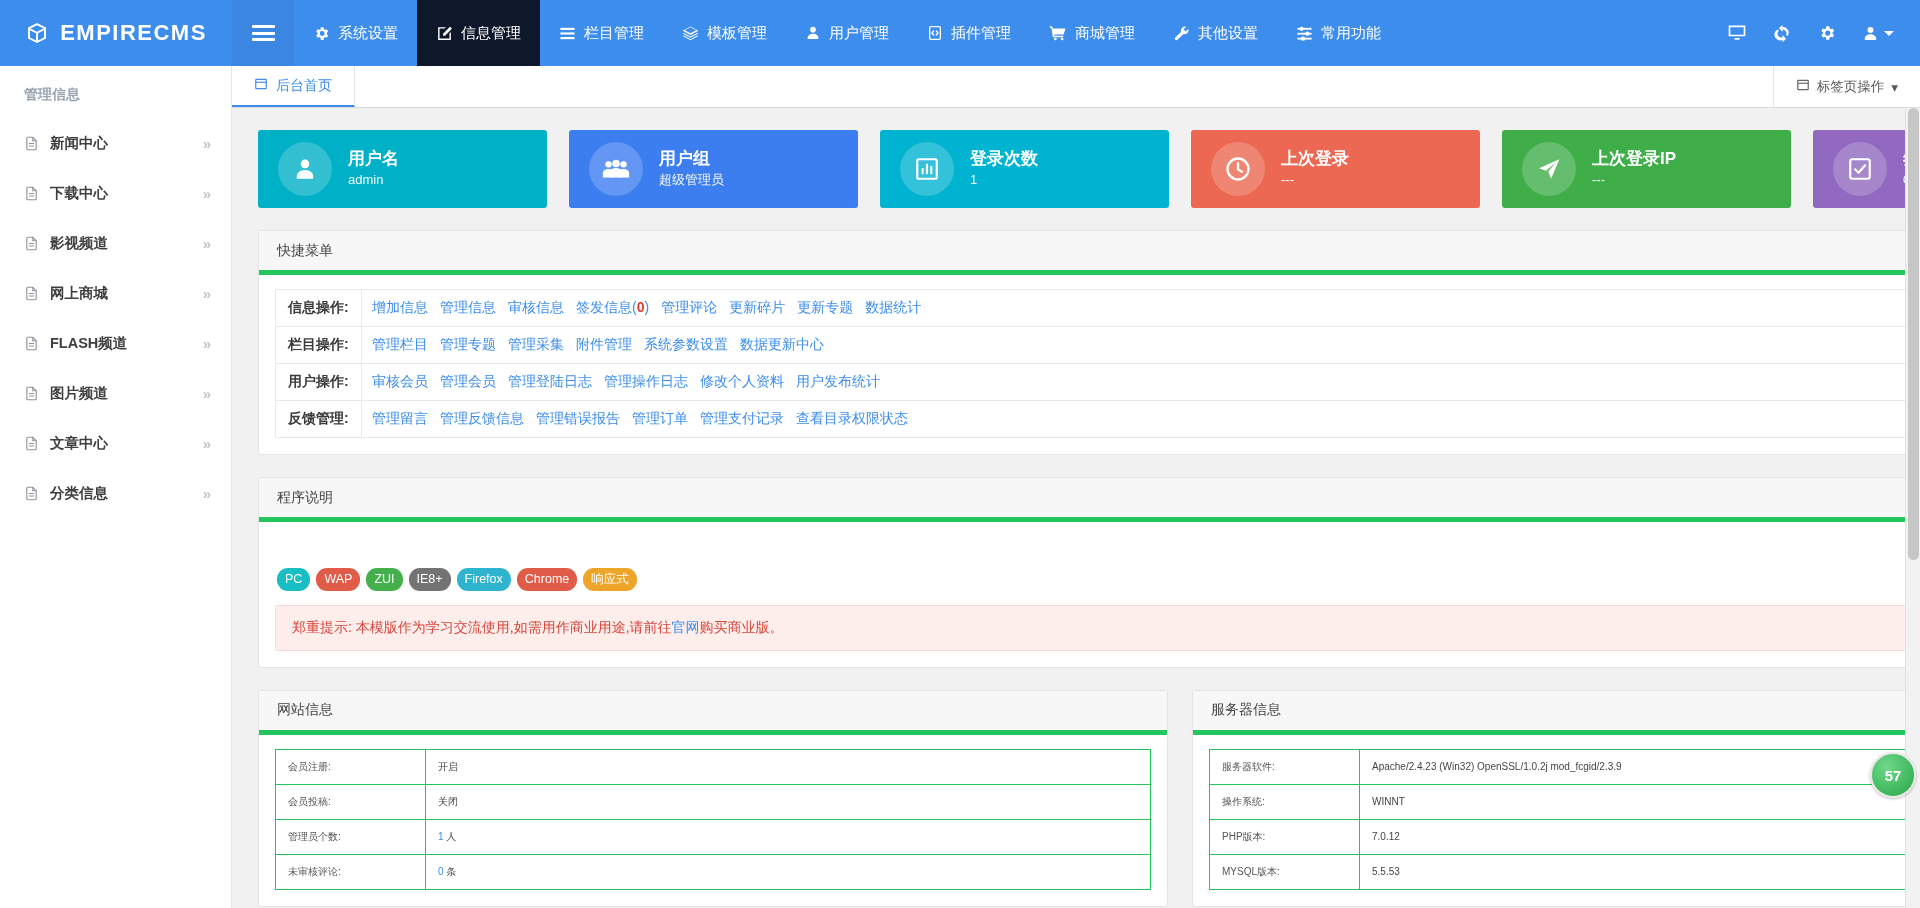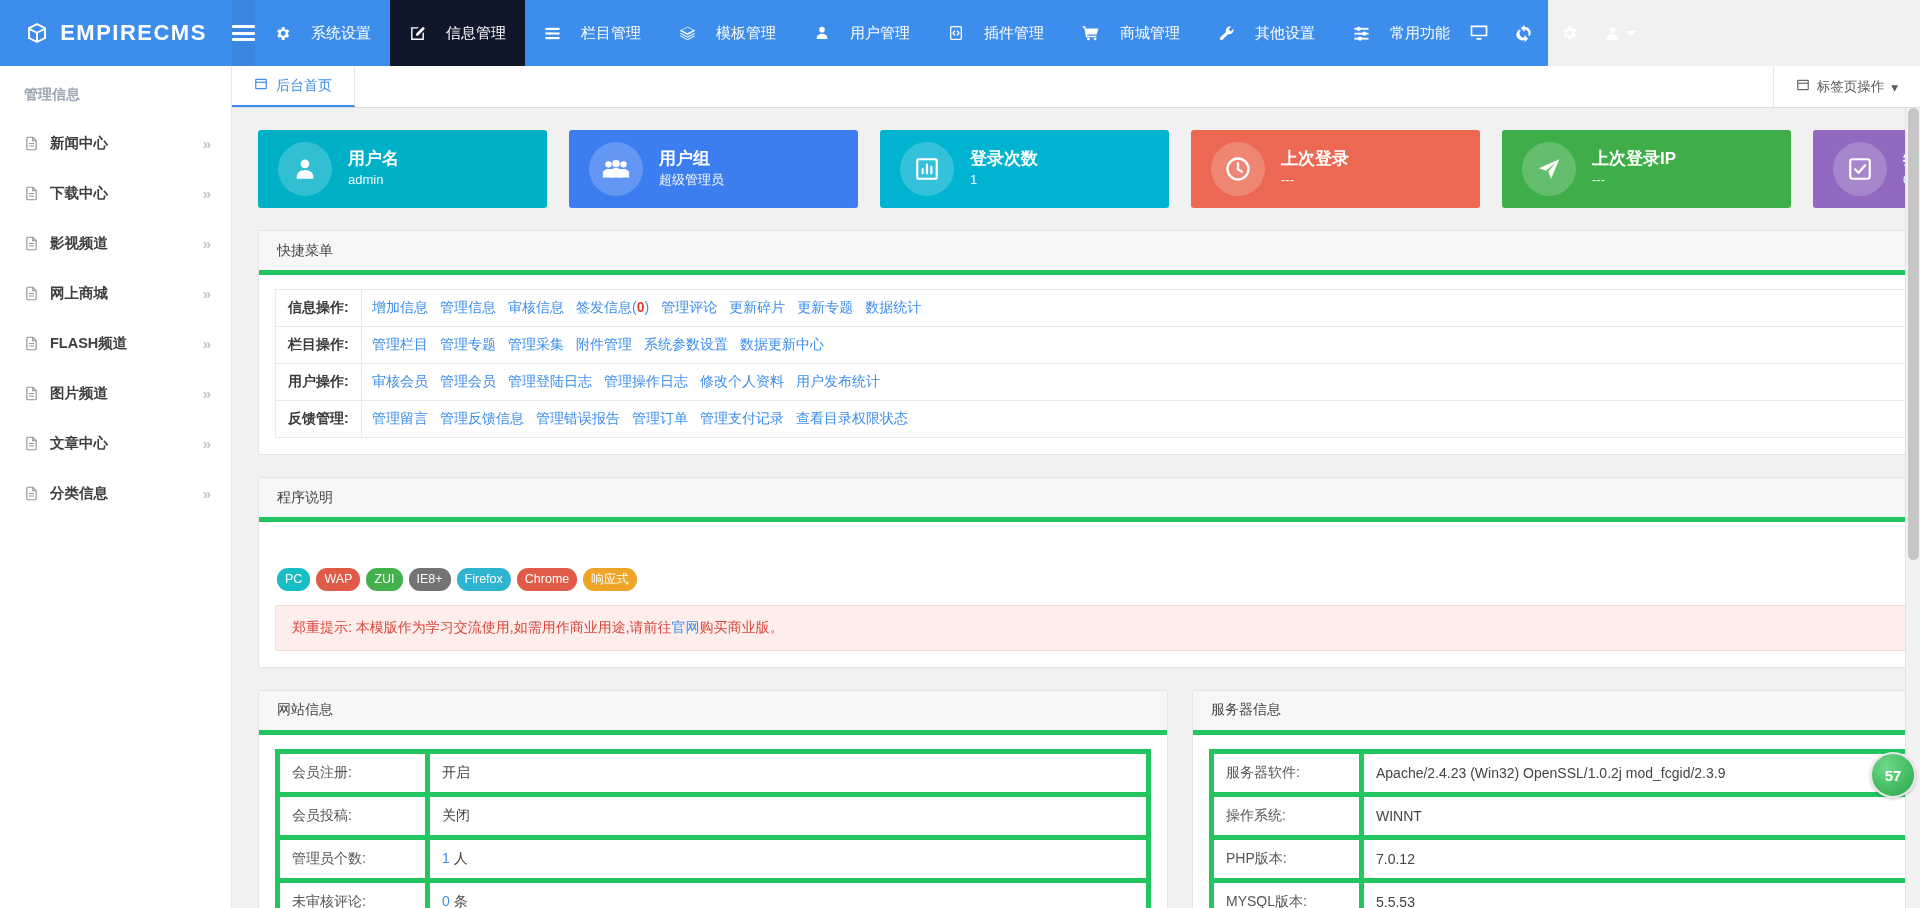--- a/index.html
+++ b/index.html
@@ -6,21 +6,21 @@
   html, body {
     width: 1920px; height: 908px;
     overflow: hidden;
     font-family: "Liberation Sans", "DejaVu Sans", sans-serif;
     background: #f1f1f1;
     color: #333;
     font-size: 14px;
   }
   
   #topnav {
-    position: absolute; top: 0; left: 0; width: 1548px; height: 66px;
+    position: absolute; top: 0; left: 0; width: 1920px; height: 66px;
     background: #3c8dec;
     display: flex; align-items: stretch;
     z-index: 30;
   }
   #brand {
     width: 232px; min-width: 232px; height: 66px;
     display: flex; align-items: center; justify-content: center;
     color: #fff; font-size: 22px; letter-spacing: 1.5px; font-weight: bold;
     background: #3c8dec;
   }
@@ -28,21 +28,21 @@
   #hamburger {
     width: 62px; height: 66px;
     display: flex; align-items: center; justify-content: center;
     background: #3a86e0;
     cursor: pointer;
   }
   #hamburger .bars { width: 23px; }
   #hamburger .bars i { display:block; height:3px; background:#fff; margin:3.5px 0; border-radius:1px; }
   .navitem {
     height: 66px; padding: 0 19px;
-    display: flex; align-items: center; gap: 20px;
+    display: flex; align-items: center; gap: 8px;
     color: #fff; font-size: 15px; white-space: nowrap;
     cursor: pointer;
     justify-content: space-between;
   }
   .navitem.active { background: #0f172a; }
   .navitem .nicon { display:flex; align-items:center; }
   #navright {
     margin-left: auto; display: flex; align-items: center;
     gap: 26px; padding-right: 26px; color: #fff;
   }
@@ -139,21 +139,21 @@
     background: #fdeeec; border: 1px solid #f8dcd8; color: #d9453b;
     padding: 13px 16px; font-size: 14px; border-radius: 3px;
   }
   .notice a { color:#3c8dec; text-decoration:none; }
   .emptyline { height: 14px; color:#cfcfcf; font-size:12px; padding-left:2px;}
 
   
   #bottomrow { display: flex; gap: 24px; margin-top: 22px; }
   #bottomrow .panel { flex: 1; margin-top: 0; }
   table.info { width: 100%; border-collapse: collapse; }
-  table.info td { border: 5px solid #22c55e; padding: 10px 12px; font-size: 14px; color:#444; }
+  table.info td { border: 1px solid #22c55e; padding: 10px 12px; font-size: 10px; color:#444; }
   table.info td.k { width: 150px; color:#555; }
   table.info td.v a, table.info td.v .lnk { color:#3c8dec; text-decoration:none; }
 
   
   #vscroll { position:absolute; top:108px; right:0; width:15px; height:800px; background:#f2f2f2; border-left:1px solid #e2e2e2; }
   #vthumb { position:absolute; top:0; left:2px; width:11px; height:452px; background:#c6c6c6; border-radius:6px; }
 
   
   #fbadge {
     position:absolute; right:4px; top:752px; width:46px; height:46px; border-radius:50%;

